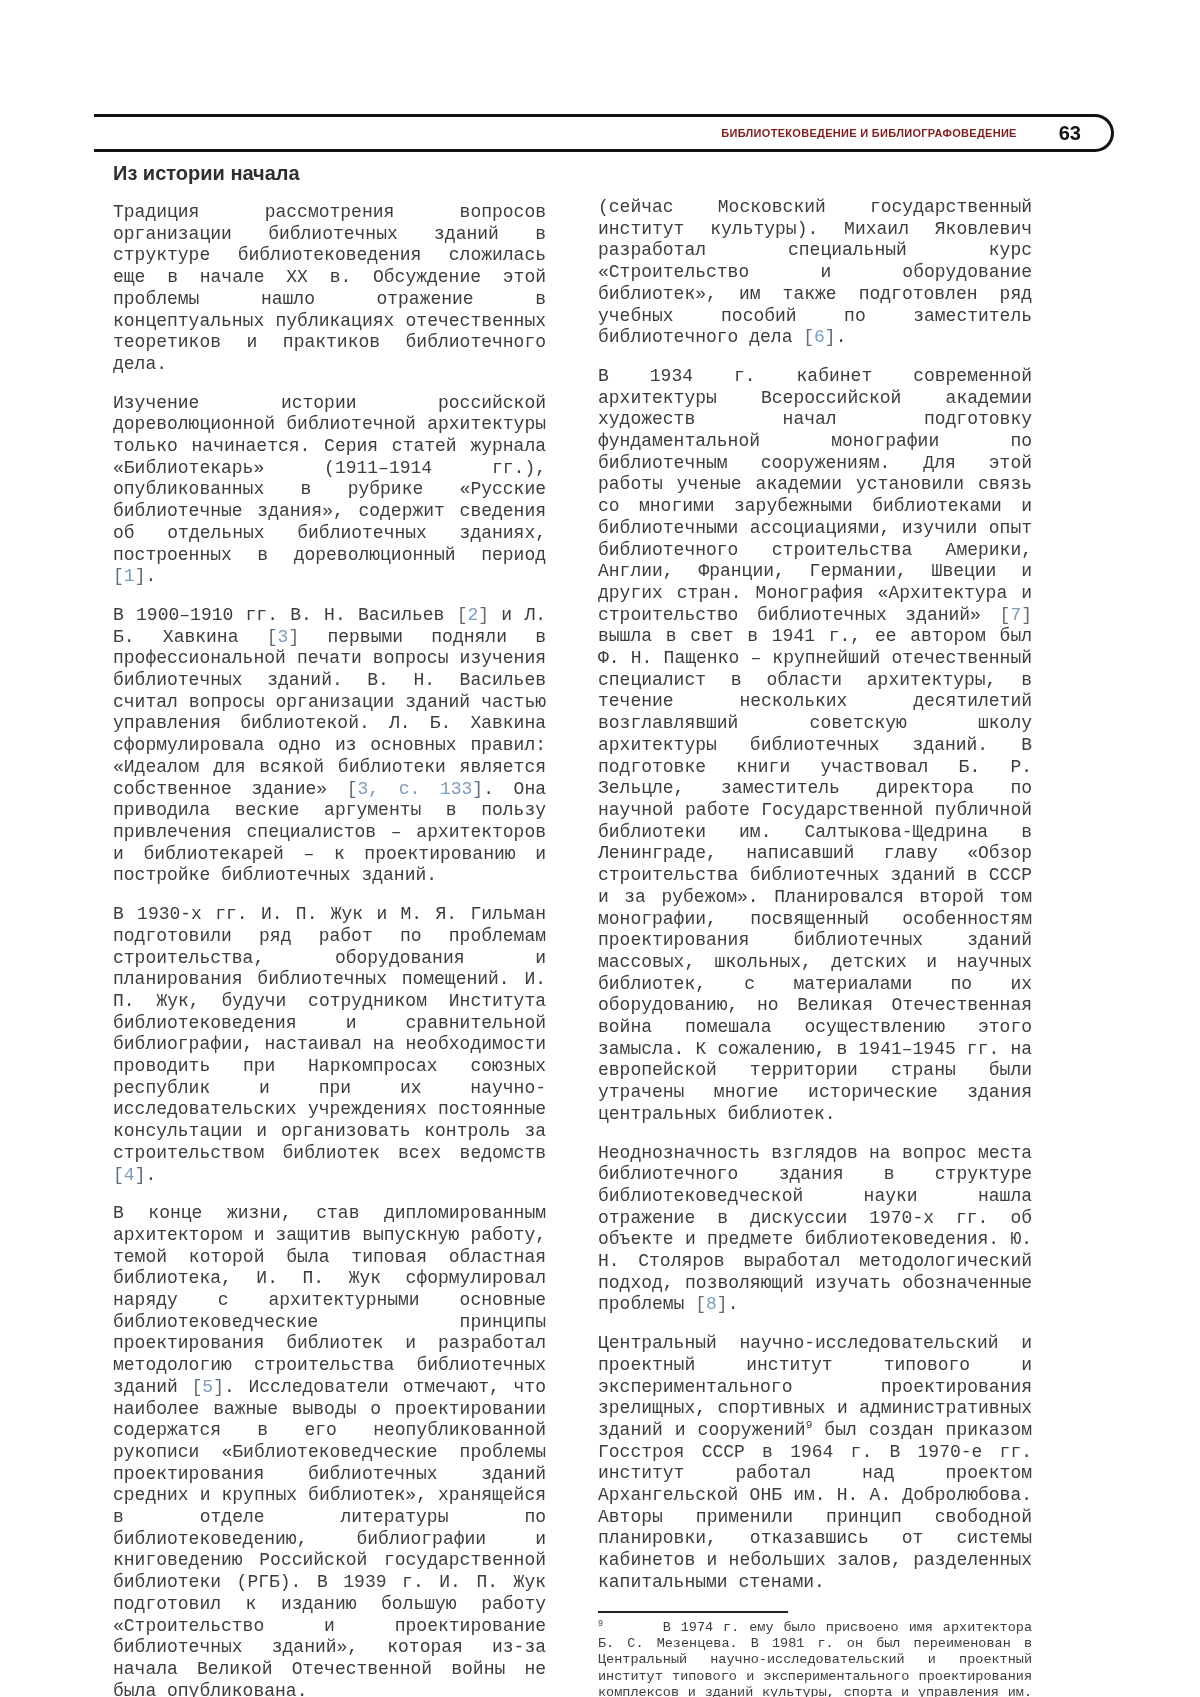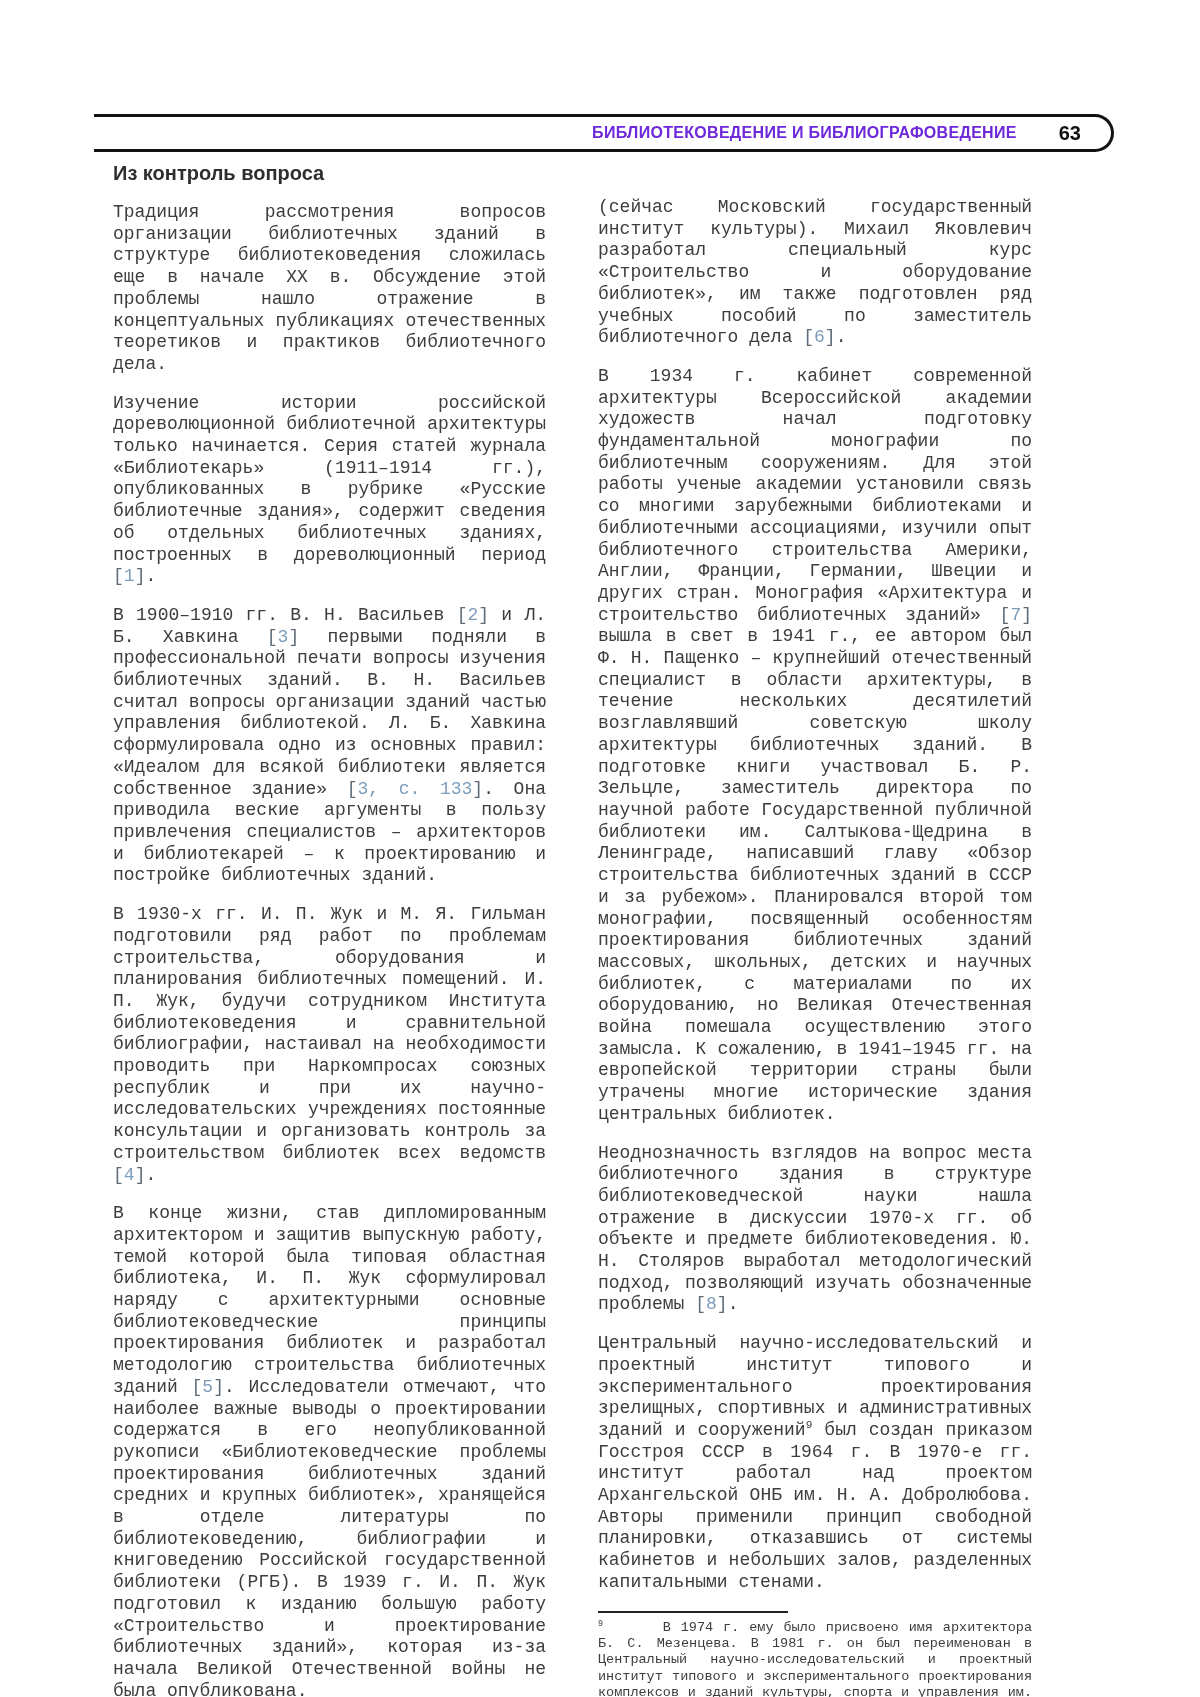--- a/index.html
+++ b/index.html
@@ -28,24 +28,24 @@
     border: 3px solid #121212;
     border-left: none;
     border-radius: 0 22px 22px 0;
     display: flex;
     align-items: center;
     justify-content: flex-end;
     padding-right: 30px;
     gap: 42px;
   }
   .header-title {
-    font-size: 16px;
+    font-size: 11px;
     font-weight: 600;
     letter-spacing: 0.3px;
-    color: #6d28d9;
+    color: #7f1d1d;
     white-space: nowrap;
   }
   .header-page {
     font-size: 20px;
     font-weight: 700;
     color: #121212;
   }
 
   
   .col {
@@ -110,21 +110,21 @@
 <body>
 
 <div class="page">
 
   <header class="header-band">
     <span class="header-title">БИБЛИОТЕКОВЕДЕНИЕ И БИБЛИОГРАФОВЕДЕНИЕ</span>
     <span class="header-page">63</span>
   </header>
 
   <section class="col col-left">
-    <h2 class="section-heading">Из контроль вопроса</h2>
+    <h2 class="section-heading">Из истории начала</h2>
 
     <p class="para"><span>Традиция рассмотрения вопросов организации библиотечных зданий в структуре библиотековедения сложилась еще в начале XX в. Обсуждение этой проблемы нашло отражение в концептуальных публикациях отечественных теоретиков и практиков библиотечного дела.</span></p>
     <p class="para"><span>Изучение истории российской дореволюционной библиотечной архитектуры только начинается. Серия статей журнала «Библиотекарь» (1911–1914 гг.), опубликованных в рубрике «Русские библиотечные здания», содержит сведения об отдельных библиотечных зданиях, построенных в дореволюционный период </span><span class="cite-bracket">[</span><span class="cite">1</span><span class="cite-bracket">]</span><span>.</span></p>
     <p class="para"><span>В 1900–1910 гг. В. Н. Васильев </span><span class="cite-bracket">[</span><span class="cite">2</span><span class="cite-bracket">]</span><span> и Л. Б. Хавкина </span><span class="cite-bracket">[</span><span class="cite">3</span><span class="cite-bracket">]</span><span> первыми подняли в профессиональной печати вопросы изучения библиотечных зданий. В. Н. Васильев считал вопросы организации зданий частью управления библиотекой. Л. Б. Хавкина сформулировала одно из основных правил: «Идеалом для всякой библиотеки является собственное здание» </span><span class="cite-bracket">[</span><span class="cite">3, с. 133</span><span class="cite-bracket">]</span><span>. Она приводила веские аргументы в пользу привлечения специалистов – архитекторов и библиотекарей – к проектированию и постройке библиотечных зданий.</span></p>
     <p class="para"><span>В 1930-х гг. И. П. Жук и М. Я. Гильман подготовили ряд работ по проблемам строительства, оборудования и планирования библиотечных помещений. И. П. Жук, будучи сотрудником Института библиотековедения и сравнительной библиографии, настаивал на необходимости проводить при Наркомпросах союзных республик и при их научно-исследовательских учреждениях постоянные консультации и организовать контроль за строительством библиотек всех ведомств </span><span class="cite-bracket">[</span><span class="cite">4</span><span class="cite-bracket">]</span><span>.</span></p>
     <p class="para"><span>В конце жизни, став дипломированным архитектором и защитив выпускную работу, темой которой была типовая областная библиотека, И. П. Жук сформулировал наряду с архитектурными основные библиотековедческие принципы проектирования библиотек и разработал методологию строительства библиотечных зданий </span><span class="cite-bracket">[</span><span class="cite">5</span><span class="cite-bracket">]</span><span>. Исследователи отмечают, что наиболее важные выводы о проектировании содержатся в его неопубликованной рукописи «Библиотековедческие проблемы проектирования библиотечных зданий средних и крупных библиотек», хранящейся в отделе литературы по библиотековедению, библиографии и книговедению Российской государственной библиотеки (РГБ). В 1939 г. И. П. Жук подготовил к изданию большую работу «Строительство и проектирование библиотечных зданий», которая из-за начала Великой Отечественной войны не была опубликована.</span></p>
     <p class="para"><span>М. Я. Гильман, советский архитектор в области строительства библиотечных зданий, был преподавателем Московского библиотечного института</span></p>
   </section>
 
   <section class="col col-right">

